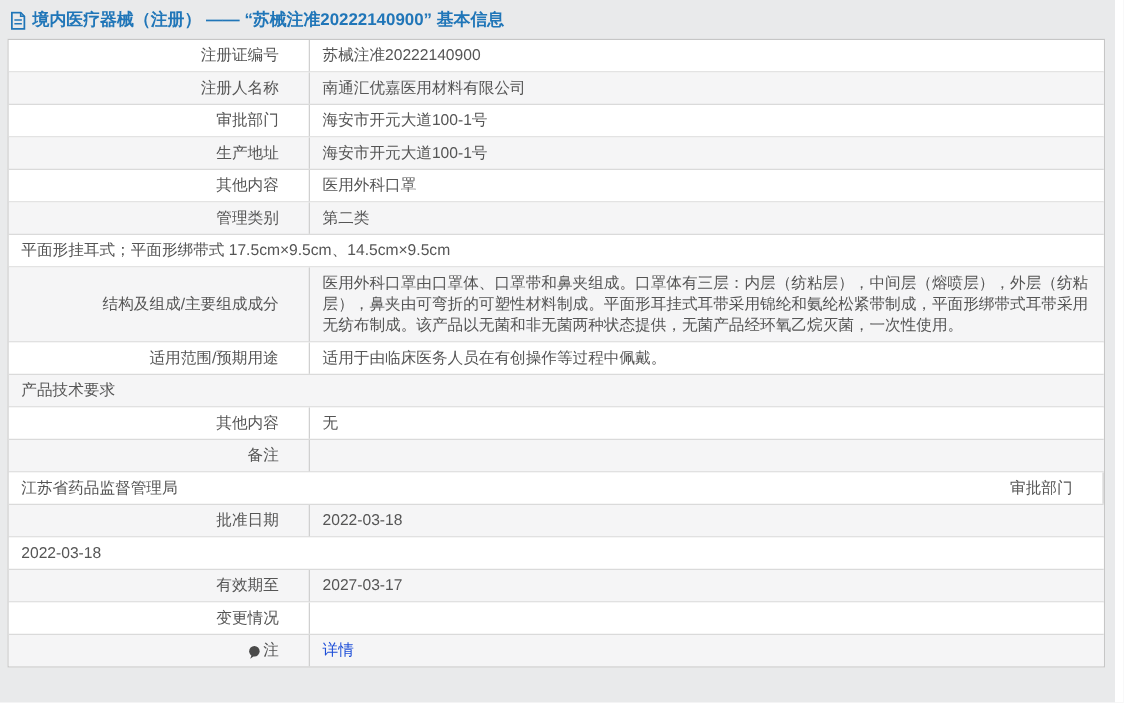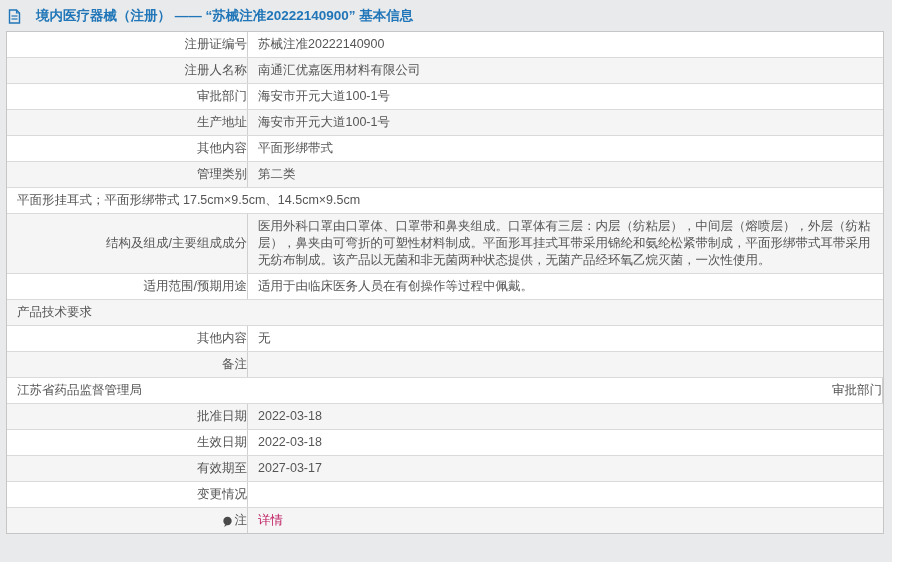--- a/index.html
+++ b/index.html
@@ -18,21 +18,21 @@
     position: absolute;
     top: 0;
     right: 0;
     width: 7px;
     height: 562px;
     background: #ffffff;
   }
   .page-header {
     display: flex;
     align-items: center;
-    gap: 15px;
+    gap: 5px;
     padding: 8px 0 7px 8px;
     color: #2076b8;
     font-weight: bold;
     font-size: 13.5px;
     line-height: 16px;
   }
   .doc-icon {
     display: inline-flex;
     flex: none;
   }
@@ -64,32 +64,32 @@
   }
   .cell.label {
     width: 241px;
     flex: none;
     box-sizing: border-box;
     border-right: 1px solid #d0d0d0;
     display: flex;
     align-items: center;
     justify-content: flex-end;
     text-align: right;
-    padding-right: 0;
+    padding-right: 24px;
   }
   .cell.value {
     flex: 1;
     display: flex;
     align-items: center;
   }
   .cell.value .wrap {
     display: block;
   }
   a.details {
-    color: #be185d;
+    color: #1d4ed8;
     text-decoration: none;
     cursor: pointer;
   }
   .note-icon {
     display: inline-flex;
     margin-right: 2px;
     position: relative;
     top: 1px;
   }
 </style>
@@ -127,21 +127,21 @@
     <div class="cell value">海安市开元大道100-1号</div>
   </div>
 
   <div class="row">
     <div class="cell label">生产地址</div>
     <div class="cell value">海安市开元大道100-1号</div>
   </div>
 
   <div class="row">
     <div class="cell label">其他内容</div>
-    <div class="cell value">平面形绑带式</div>
+    <div class="cell value">医用外科口罩</div>
   </div>
 
   <div class="row">
     <div class="cell label">管理类别</div>
     <div class="cell value">第二类</div>
   </div>
 
   <div class="row">
     <div class="cell value">平面形挂耳式；平面形绑带式 17.5cm×9.5cm、14.5cm×9.5cm</div>
   </div>
@@ -177,21 +177,20 @@
     <div class="cell value">江苏省药品监督管理局</div>
     <div class="cell label">审批部门</div>
   </div>
 
   <div class="row">
     <div class="cell label">批准日期</div>
     <div class="cell value">2022-03-18</div>
   </div>
 
   <div class="row">
-    <div class="cell label">生效日期</div>
     <div class="cell value">2022-03-18</div>
   </div>
 
   <div class="row">
     <div class="cell label">有效期至</div>
     <div class="cell value">2027-03-17</div>
   </div>
 
   <div class="row">
     <div class="cell label">变更情况</div>

